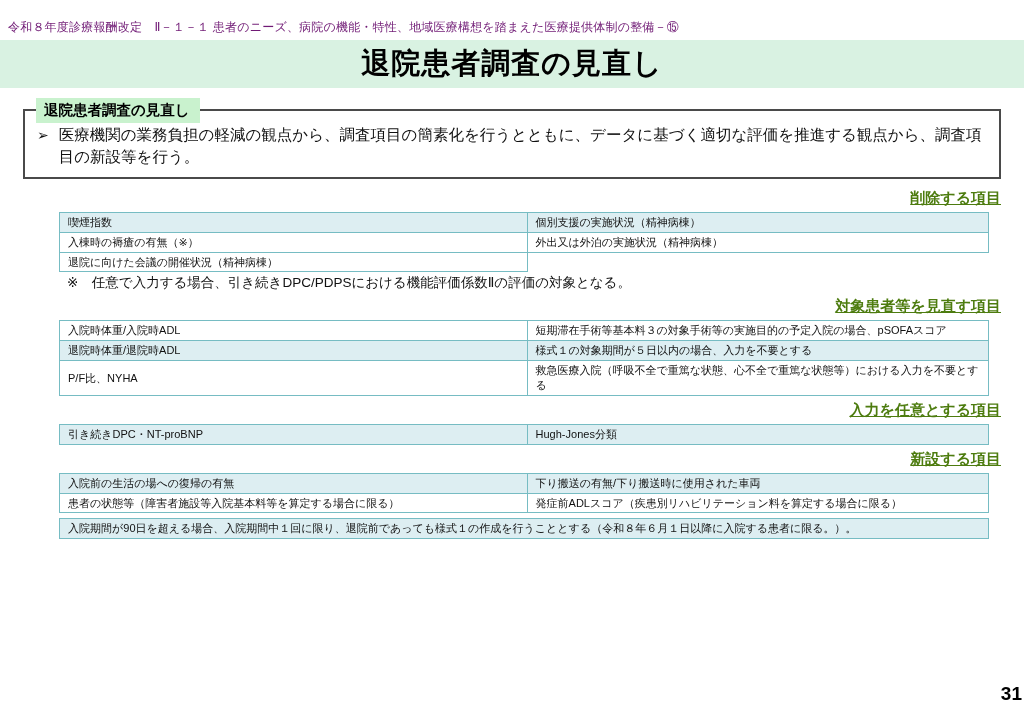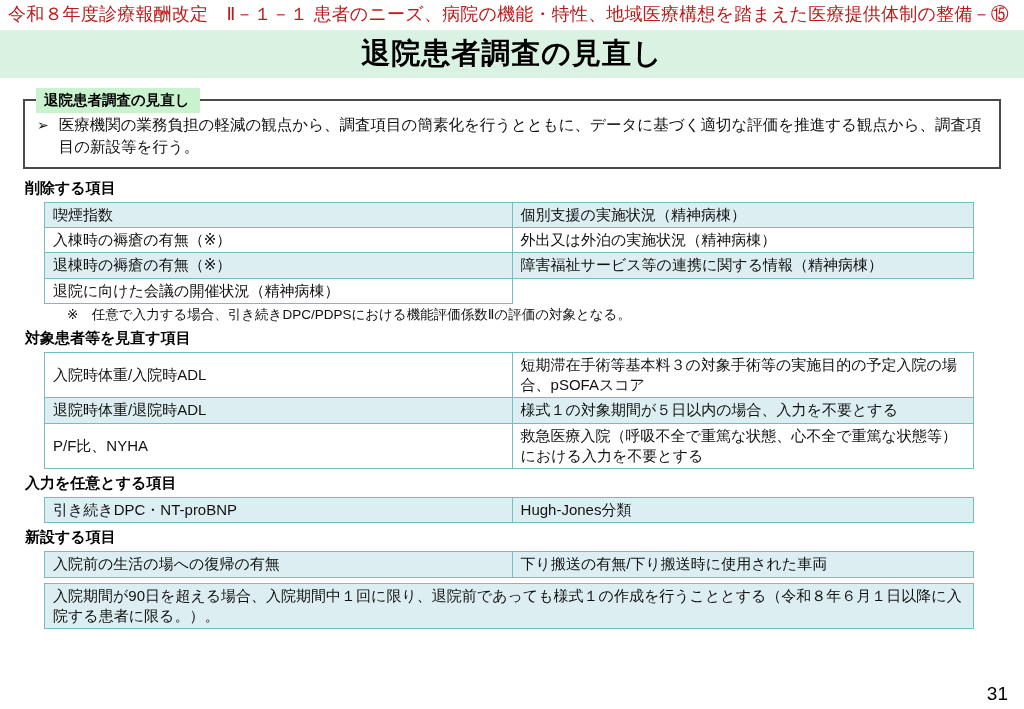--- a/index.html
+++ b/index.html
@@ -2,22 +2,22 @@
 <html lang="ja"><head>
 <meta charset="utf-8">
 <style>
   html,body{margin:0;padding:0;}
   body{
     width:1024px;height:709px;position:relative;overflow:hidden;
     background:#ffffff;color:#111;
     font-family:"Liberation Sans","DejaVu Sans",sans-serif;
   }
   .header-line{
-    padding:2px 10px 4px 8px;
-    font-size:18px;color:#b91c1c;letter-spacing:0.2px;
+    padding:19px 10px 4px 8px;
+    font-size:12px;color:#701a75;letter-spacing:0.2px;
   }
   .title-bar{
     background:#d9f2e2;height:48px;display:flex;align-items:center;justify-content:center;
   }
   .title-bar h1{
     margin:0;font-size:29px;font-weight:bold;color:#000;letter-spacing:1px;
   }
   .summary-box{
     position:relative;margin:21px 23px 10px 23px;
     border:2px solid #4a4a4a;padding:13px 12px 8px 12px;
@@ -25,41 +25,41 @@
   .summary-label{
     position:absolute;top:-13px;left:11px;
     background:#c9f2ce;font-weight:bold;font-size:14.5px;
     padding:3px 10px 3px 8px;color:#000;
   }
   .summary-row{display:flex;gap:10px;font-size:15.5px;line-height:1.45;}
   .bullet{flex:0 0 auto;font-size:14px;padding-top:1px;}
   .sections{margin:0 23px 0 25px;}
   .section{margin-bottom:5px;}
   .section-heading{
-    font-weight:bold;font-size:15px;
-    margin:5px 0 4px 0;color:#000000;
+    font-weight:bold;font-size:15px;text-decoration:underline;
+    margin:5px 0 4px 0;color:#4d7c0f;text-align:right;
   }
   table.data-table{
     border-collapse:collapse;table-layout:fixed;
-    width:930px;margin-left:19px;font-size:15px;
+    width:930px;margin-left:34px;font-size:11px;
   }
   table.data-table td{
     border:1.6px solid #76bcc3;
     padding:2px 8px;line-height:1.35;vertical-align:middle;color:#111;
     word-break:break-all;
   }
   table.data-table td.col-left{width:48.5%;}
   table.data-table tr.shaded td{background:#ddeef2;}
   table.data-table td.empty-cell{border:none;background:#fff;}
   .table-note{
     font-size:13.5px;margin:2px 0 2px 42px;color:#111;
   }
   .page-number{
-    position:absolute;right:16px;bottom:4px;
-    font-size:19px;font-weight:normal;color:#000;
+    position:absolute;right:2px;bottom:4px;
+    font-size:19px;font-weight:bold;color:#000;
   }
 </style>
 </head>
 <body>
 
 <div class="header-line">令和８年度診療報酬改定　Ⅱ－１－１ 患者のニーズ、病院の機能・特性、地域医療構想を踏まえた医療提供体制の整備－⑮</div>
 
 <div class="title-bar">
   <h1>退院患者調査の見直し</h1>
 </div>
@@ -77,24 +77,20 @@
       <div class="section-heading">削除する項目</div>
       <table class="data-table">
         <tbody>
           <tr class="shaded">
             <td class="col-left">喫煙指数</td>
             <td>個別支援の実施状況（精神病棟）</td>
           </tr>
           <tr>
             <td class="col-left">入棟時の褥瘡の有無（※）</td>
             <td>外出又は外泊の実施状況（精神病棟）</td>
-          </tr>
-          <tr class="shaded">
-            <td class="col-left">退棟時の褥瘡の有無（※）</td>
-            <td>障害福祉サービス等の連携に関する情報（精神病棟）</td>
           </tr>
           <tr>
             <td class="col-left">退院に向けた会議の開催状況（精神病棟）</td>
             <td class="empty-cell"></td>
           </tr>
         </tbody>
       </table>
       <div class="table-note">※　任意で入力する場合、引き続きDPC/PDPSにおける機能評価係数Ⅱの評価の対象となる。</div>
     </div>
     <div class="section">
@@ -128,20 +124,24 @@
       </table>
     </div>
     <div class="section">
       <div class="section-heading">新設する項目</div>
       <table class="data-table">
         <tbody>
           <tr class="shaded">
             <td class="col-left">入院前の生活の場への復帰の有無</td>
             <td>下り搬送の有無/下り搬送時に使用された車両</td>
           </tr>
+          <tr>
+            <td class="col-left">患者の状態等（障害者施設等入院基本料等を算定する場合に限る）</td>
+            <td>発症前ADLスコア（疾患別リハビリテーション料を算定する場合に限る）</td>
+          </tr>
         </tbody>
       </table>
     </div>
     <div class="section">
       <table class="data-table">
         <tbody>
           <tr class="shaded">
             <td colspan="2">入院期間が90日を超える場合、入院期間中１回に限り、退院前であっても様式１の作成を行うこととする（令和８年６月１日以降に入院する患者に限る。）。</td>
           </tr>
         </tbody>

